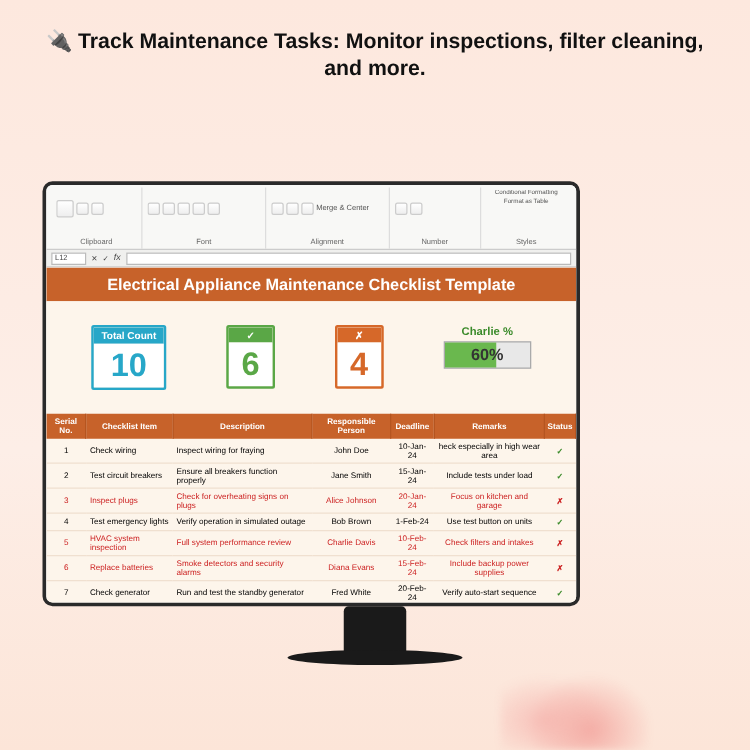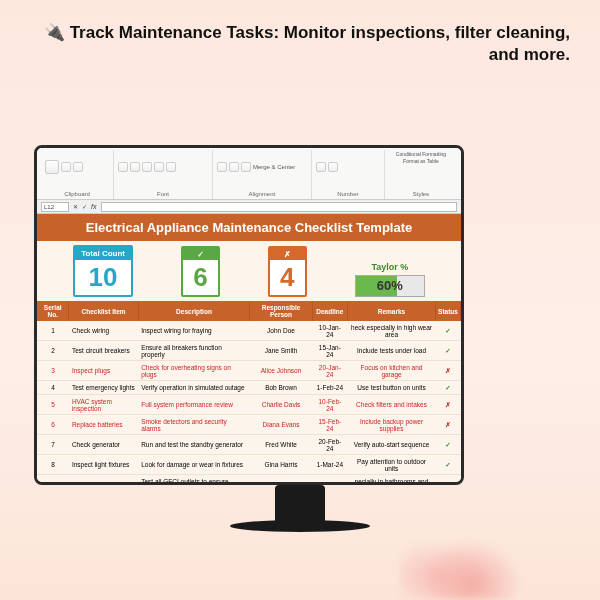--- a/index.html
+++ b/index.html
@@ -1,36 +1,36 @@
 <!DOCTYPE html>
 <html><head>
 <meta charset="utf-8">
 <style>
 *{margin:0;padding:0;box-sizing:border-box}
 body{width:600px;height:600px;background:linear-gradient(180deg,#fde8de 0%,#fdeee7 60%,#fce5d8 100%);font-family:-apple-system,Helvetica,Arial,sans-serif;position:relative;overflow:hidden}
-.promo{padding:22px 30px 10px;text-align:right;color:#111}
+.promo{padding:22px 30px 10px;text-align:center;color:#111}
 .promo-line{font-weight:700;font-size:17px;line-height:1.3;margin-bottom:8px}
 .promo-line .em{display:inline-block;margin-right:4px}
 .monitor{position:absolute;left:34px;top:145px;width:532px;height:380px}
 .screen{width:430px;height:340px;background:#fff;border:3px solid #2a2a2a;border-radius:8px;overflow:hidden;position:relative}
 .stand-neck{position:absolute;left:50%;transform:translateX(-50%);top:340px;width:50px;height:40px;background:#1a1a1a;border-radius:4px 4px 0 0}
 .stand-base{position:absolute;left:50%;transform:translateX(-50%);top:375px;width:140px;height:12px;background:#1a1a1a;border-radius:50%}
 .ribbon{height:52px;background:#f8f8f6;border-bottom:1px solid #ccc;display:flex;align-items:flex-end;padding:2px 4px 0;font-size:6px;color:#555}
 .rgrp{flex:1;border-right:1px solid #ddd;height:100%;display:flex;flex-direction:column;justify-content:space-between;padding:2px 4px}
 .rgrp:last-child{border-right:none}
 .rgrp-icons{display:flex;gap:2px;flex-wrap:wrap;align-items:center;height:30px;overflow:hidden}
 .ricon{width:14px;height:14px;background:linear-gradient(#fff,#eee);border:1px solid #ccc;border-radius:2px}
 .ricon.sm{width:10px;height:10px}
 .rgrp-label{text-align:center;font-size:6px;color:#666}
 .fbar{height:14px;background:#f0f0ee;border-bottom:1px solid #ccc;display:flex;align-items:center;font-size:6px;color:#444;padding:0 4px;gap:4px}
 .fbar-cell{width:28px;height:10px;border:1px solid #bbb;background:#fff;display:flex;align-items:center;padding:0 2px}
 .fx{font-style:italic;font-size:7px}
 .sheet{background:#fdf5eb;height:270px;overflow:hidden}
 .title-row{background:#c7622a;color:#fff;font-weight:700;font-size:13px;text-align:center;padding:6px 0}
-.cards{display:flex;justify-content:space-around;align-items:flex-end;padding:4px 12px;background:#fdf5eb}
+.cards{display:flex;justify-content:space-around;align-items:flex-start;padding:19px 12px;background:#fdf5eb}
 .card{border:2px solid;border-radius:2px;text-align:center;overflow:hidden}
 .card-head{color:#fff;font-size:8px;font-weight:700;padding:2px 6px}
 .card-val{font-size:26px;font-weight:800;padding:2px 10px;background:#fff}
 .c1{border-color:#27a7c8}.c1 .card-head{background:#27a7c8}.c1 .card-val{color:#27a7c8}
 .c2{border-color:#5aa746}.c2 .card-head{background:#5aa746;height:12px}.c2 .card-val{color:#5aa746}
 .c3{border-color:#d66829}.c3 .card-head{background:#d66829;height:12px}.c3 .card-val{color:#d66829}
 .pct{display:flex;flex-direction:column;align-items:center;gap:3px}
 .pct-label{color:#3a8a2a;font-weight:700;font-size:9px}
 .pct-bar{width:70px;height:22px;background:#e8e8e8;position:relative;border:1px solid #aaa}
 .pct-fill{position:absolute;left:0;top:0;height:100%;width:60%;background:#6ab84e}
@@ -120,21 +120,21 @@
         </div>
         <div class="card c2">
           <div class="card-head">✓</div>
           <div class="card-val">6</div>
         </div>
         <div class="card c3">
           <div class="card-head">✗</div>
           <div class="card-val">4</div>
         </div>
         <div class="pct">
-          <div class="pct-label">Taylor %</div>
+          <div class="pct-label">Charlie %</div>
           <div class="pct-bar">
             <div class="pct-fill"></div>
             <div class="pct-txt">60%</div>
           </div>
         </div>
       </div>
 
       <table class="tbl">
         <thead>
             <tr id="hdr">

